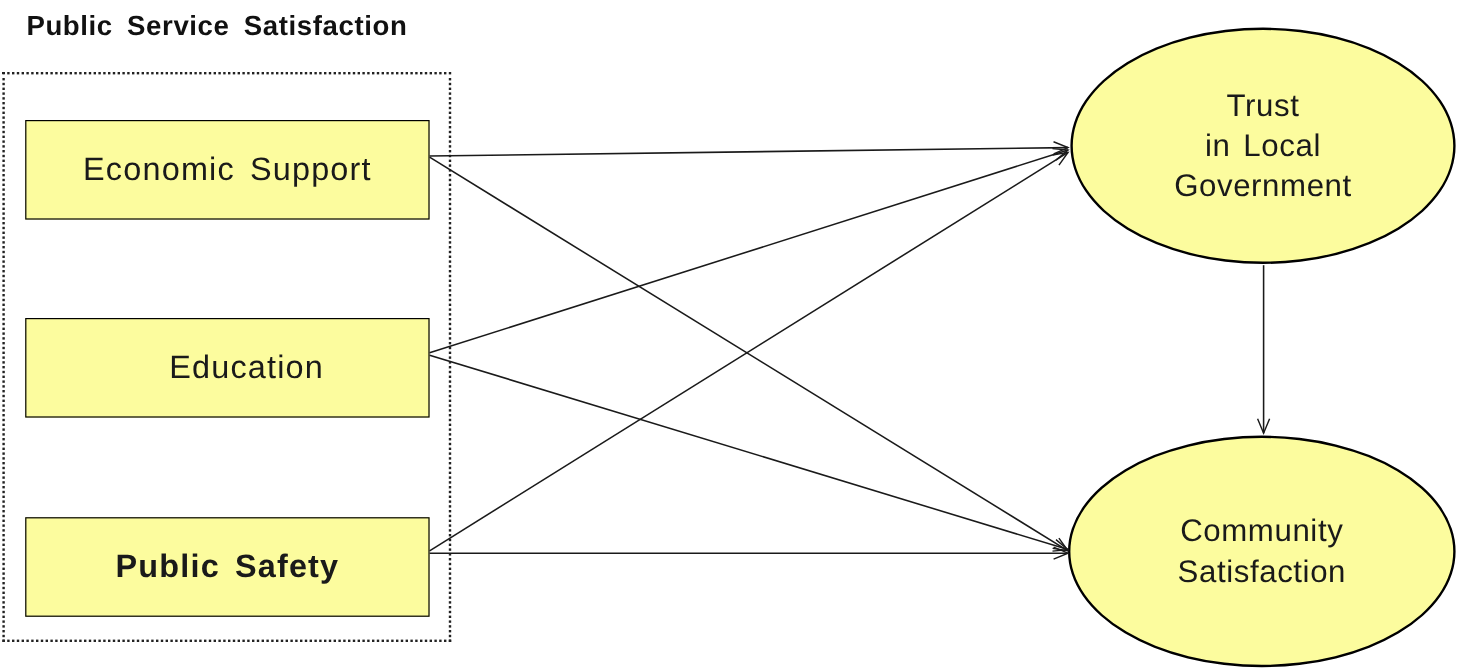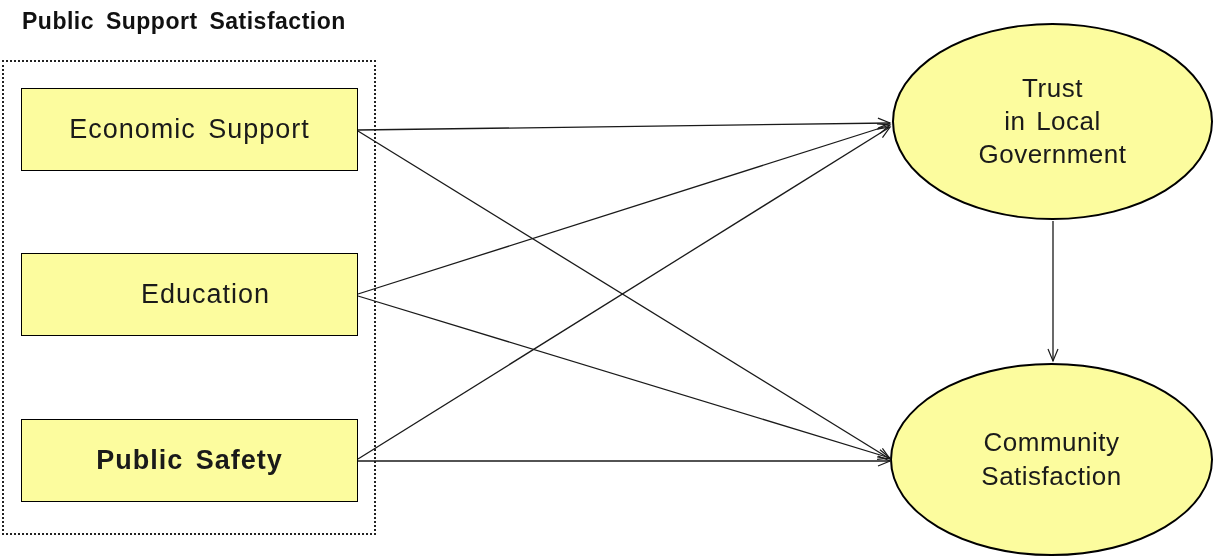--- a/index.html
+++ b/index.html
@@ -41,20 +41,21 @@
     border: 1.6px solid var(--node-stroke, #000000);
     box-sizing: border-box;
     display: flex;
     align-items: center;
     justify-content: center;
     font-size: 27px;
     letter-spacing: 1px;
     word-spacing: 4px;
     color: #1a1a1a;
     text-align: center;
+    margin-top: 12px;
   }
   .obs-box.econ   { top: 88px;  }
   .obs-box.edu    { top: 253px; padding-left: 32px; }
   .obs-box.safety { top: 419px; font-weight: bold; }
   .latent {
     position: absolute;
     border-radius: 50%;
     background: var(--node-fill, #FCFC9E);
     border: 2px solid var(--node-stroke, #000000);
     box-sizing: border-box;
@@ -81,21 +82,21 @@
   .arrows-layer line {
     stroke: var(--arrow-color, #1a1a1a);
     stroke-width: 1.3;
   }
 </style>
 </head>
 <body>
 
 <div class="stage">
 
-  <div class="title">Public Support Satisfaction</div>
+  <div class="title">Public Service Satisfaction</div>
 
   <div class="group-frame"></div>
 
   <div class="obs-box econ">
     <span>Economic Support</span>
   </div>
 
   <div class="obs-box edu">
     <span>Education</span>
   </div>

